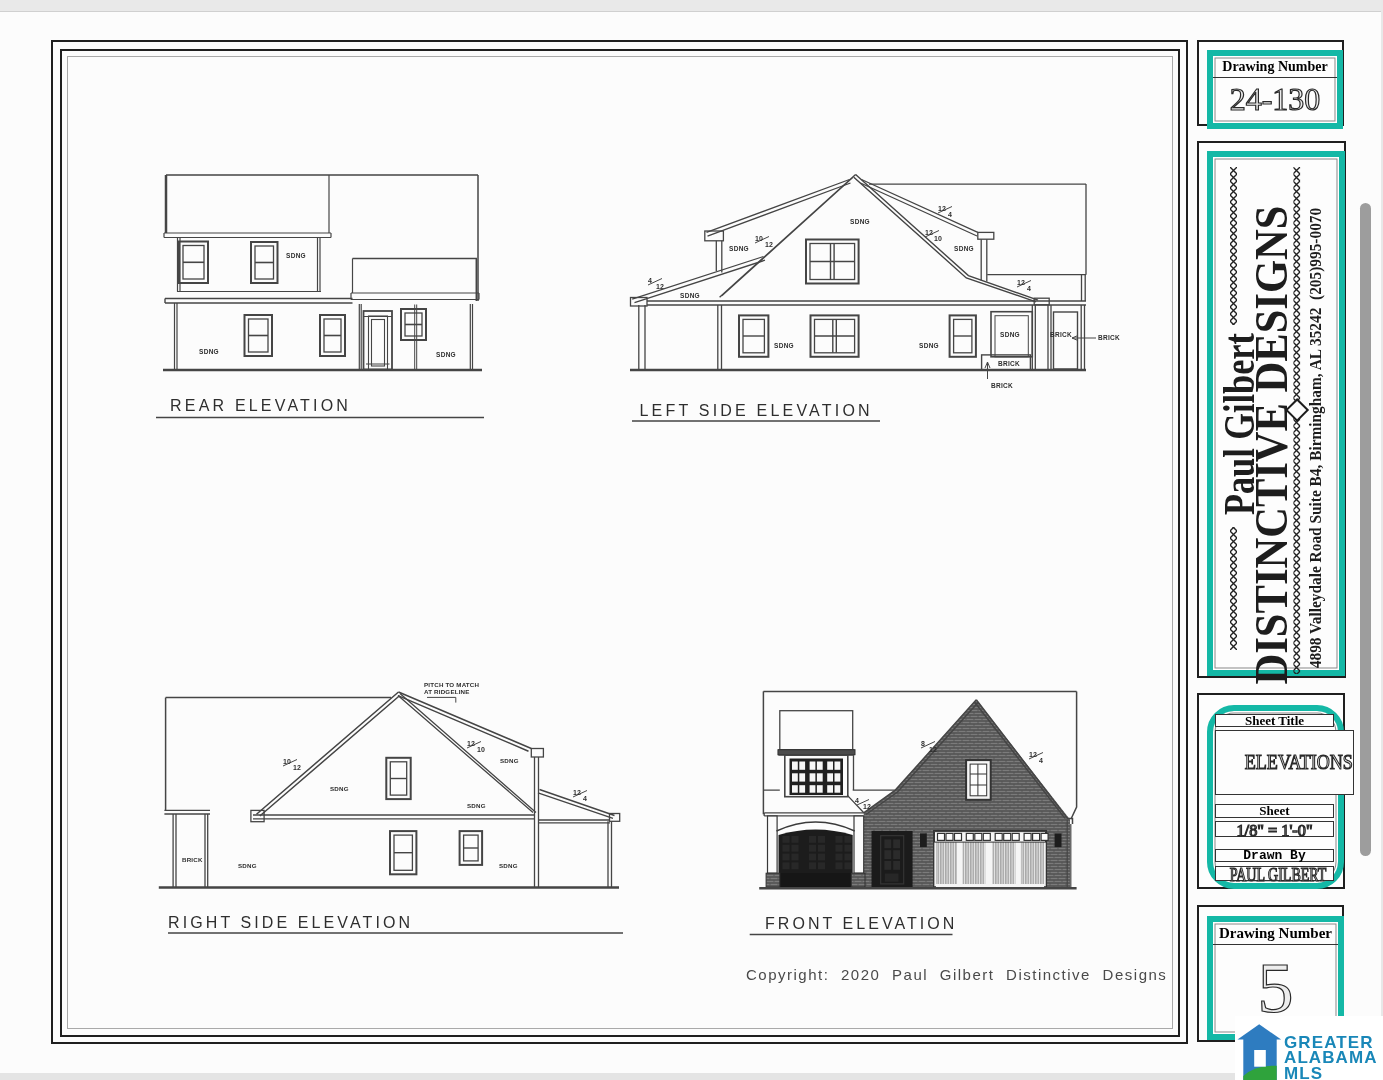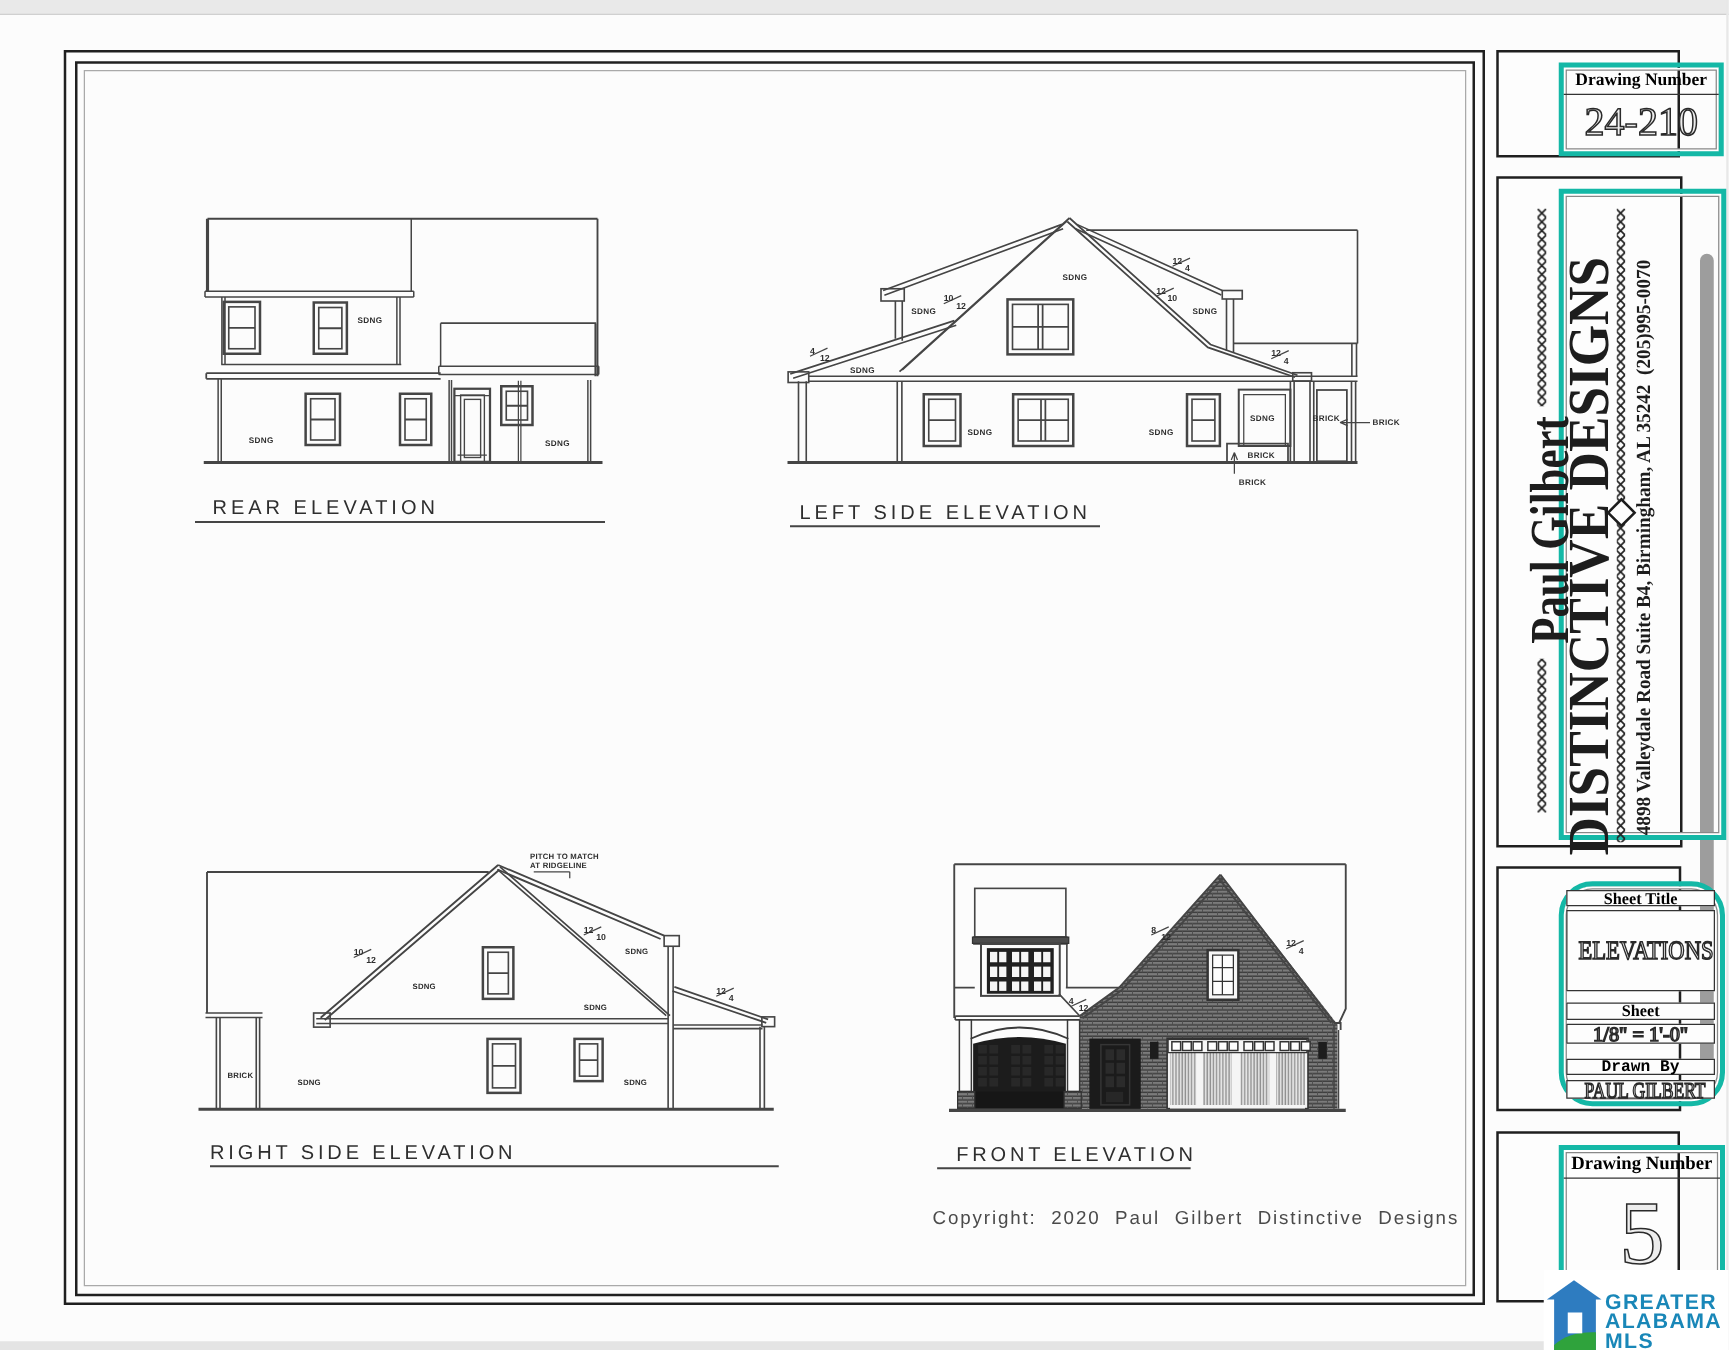--- a/index.html
+++ b/index.html
@@ -11,21 +11,21 @@
 #redge{left:1381px;top:0;width:2px;height:1080px;background:#e8e8e8;}
 .frame{border-style:solid;border-color:#1f1f1f;}
 #f1{left:51px;top:40px;width:1133px;height:1000px;border-width:2.5px;}
 #f2{left:59.5px;top:48.5px;width:1116.5px;height:984px;border-width:2px;}
 #f3{left:66.5px;top:56px;width:1104px;height:971px;border-width:1px;border-color:#a9a9a9;}
 .serif{font-family:"Liberation Serif",serif;}
 .engr{font-family:"Liberation Serif",serif;color:#ededed;-webkit-text-stroke:1.2px #2a2a2a;white-space:nowrap;}
 #copyright{left:746px;top:966px;width:440px;font-size:15px;letter-spacing:1.5px;word-spacing:6px;color:#4a4a4a;}
 
 .blk{border:2.5px solid #1f1f1f;background:#fdfdfd;}
-.inner2{position:absolute;border:4px solid #14b8a6;box-shadow:inset 0 0 0 1.5px #fff, inset 0 0 0 2.5px #888;margin-left:40px;}
+.inner2{position:absolute;border:6px solid #14b8a6;box-shadow:inset 0 0 0 1.5px #fff, inset 0 0 0 2.5px #888;}
 #dn1{left:1197px;top:40px;width:143px;height:82px;}
 #dn1i{left:8px;top:8px;width:124px;height:67px;}
 #dn1lab{position:absolute;left:0;top:0;width:100%;height:21px;border-bottom:1.5px solid #333;text-align:center;font-weight:bold;font-size:14px;line-height:21px;letter-spacing:0px;}
 #dn1num{position:absolute;left:0;top:21px;width:100%;text-align:center;font-size:32px;line-height:44px;}
 #tblock{left:1197px;top:141px;width:145px;height:533px;}
 #tblocki{left:8px;top:8px;width:126px;height:513px;}
 #sheet{left:1197px;top:693px;width:144px;height:192px;}
 #sheeti{left:8px;top:10px;width:125px;height:172px;border-radius:27px;}
 .row{position:absolute;left:2px;width:117px;border:1.2px solid #333;text-align:center;background:#fdfdfd;}
 #dn5{left:1197px;top:905px;width:143px;height:133px;}
@@ -43,21 +43,21 @@
 <div class="abs frame" id="f1"></div>
 <div class="abs frame" id="f2"></div>
 <div class="abs frame" id="f3"></div>
 <div class="abs" id="thumb"></div>
 <div class="abs" id="redge"></div>
 <div class="abs" id="copyright">Copyright:  2020  Paul  Gilbert  Distinctive  Designs</div>
 
 <div class="abs blk" id="dn1">
   <div class="inner2" id="dn1i">
     <div id="dn1lab" class="serif">Drawing Number</div>
-    <div id="dn1num" class="engr">24-210</div>
+    <div id="dn1num" class="engr">24-130</div>
   </div>
 </div>
 
 <div class="abs blk" id="tblock">
   <div class="inner2" id="tblocki"></div>
   <svg style="left:3px;top:3px" width="140" height="528" viewBox="0 0 140 528">
     <defs>
       <pattern id="chain" width="7" height="7" patternUnits="userSpaceOnUse">
         <path d="M0 0 L7 7 M7 0 L0 7" stroke="#222" stroke-width="1.4" fill="none"></path>
       </pattern>
@@ -68,21 +68,21 @@
     <rect x="87.6" y="256.6" width="15" height="15" fill="#fdfdfd" stroke="#1d1d1d" stroke-width="2" transform="rotate(45 95.1 264.1)"></rect>
   </svg>
   <div class="abs serif" style="left:-159.5px;top:256.5px;width:400px;height:48px;line-height:48px;text-align:center;font-size:44px;font-weight:bold;transform:rotate(-90deg) scaleX(0.78);transform-origin:center;color:#1d1d1d;white-space:nowrap;">Paul Gilbert</div>
   <div class="abs serif" style="left:-207.5px;top:275px;width:560px;height:54px;line-height:54px;text-align:center;font-size:46.5px;font-weight:bold;transform:rotate(-90deg) scaleX(0.915);transform-origin:center;color:#1d1d1d;white-space:nowrap;">DISTINCTIVE DESIGNS</div>
   <div class="abs serif" style="left:-138.3px;top:284.5px;width:510px;height:20px;line-height:20px;text-align:center;font-size:16px;font-weight:bold;transform:rotate(-90deg) scaleX(0.96);transform-origin:center;color:#1d1d1d;white-space:nowrap;">4898 Valleydale Road Suite B4, Birmingham, AL 35242&nbsp;&nbsp;(205)995-0070</div>
 </div>
 
 <div class="abs blk" id="sheet">
   <div class="inner2" id="sheeti">
     <div class="row serif" style="top:2.5px;height:11px;font-weight:bold;font-size:13px;line-height:12px;">Sheet Title</div>
-    <div class="row" style="top:18.5px;height:63px;"><span class="engr" style="display:inline-block;font-size:21px;line-height:63px;transform:scaleX(0.86);">ELEVATIONS</span></div>
+    <div class="row" style="top:18.5px;height:63px;padding-left:20px;"><span class="engr" style="display:inline-block;font-size:21px;line-height:63px;transform:scaleX(0.86);">ELEVATIONS</span></div>
     <div class="row serif" style="top:93px;height:12px;font-weight:bold;font-size:13px;line-height:12px;">Sheet</div>
     <div class="row" style="top:110px;height:14px;"><span class="engr" style="display:inline-block;font-size:16.3px;line-height:14px;">1/8" = 1'-0"</span></div>
     <div class="row serif" style="top:138px;height:11px;font-weight:bold;font-size:13px;line-height:11px;font-family:Liberation Mono, monospace;">Drawn By</div>
     <div class="row" style="top:155px;height:13px;"><span class="engr" style="display:inline-block;font-size:18px;line-height:13px;transform:scaleX(0.78);">PAUL GILBERT</span></div>
   </div>
 </div>
 
 <div class="abs blk" id="dn5">
   <div class="inner2" id="dn5i">
     <div style="position:absolute;left:0;top:0;width:100%;height:22px;border-bottom:1.5px solid #333;text-align:center;font-weight:bold;font-size:15px;line-height:22px;" class="serif">Drawing Number</div>

